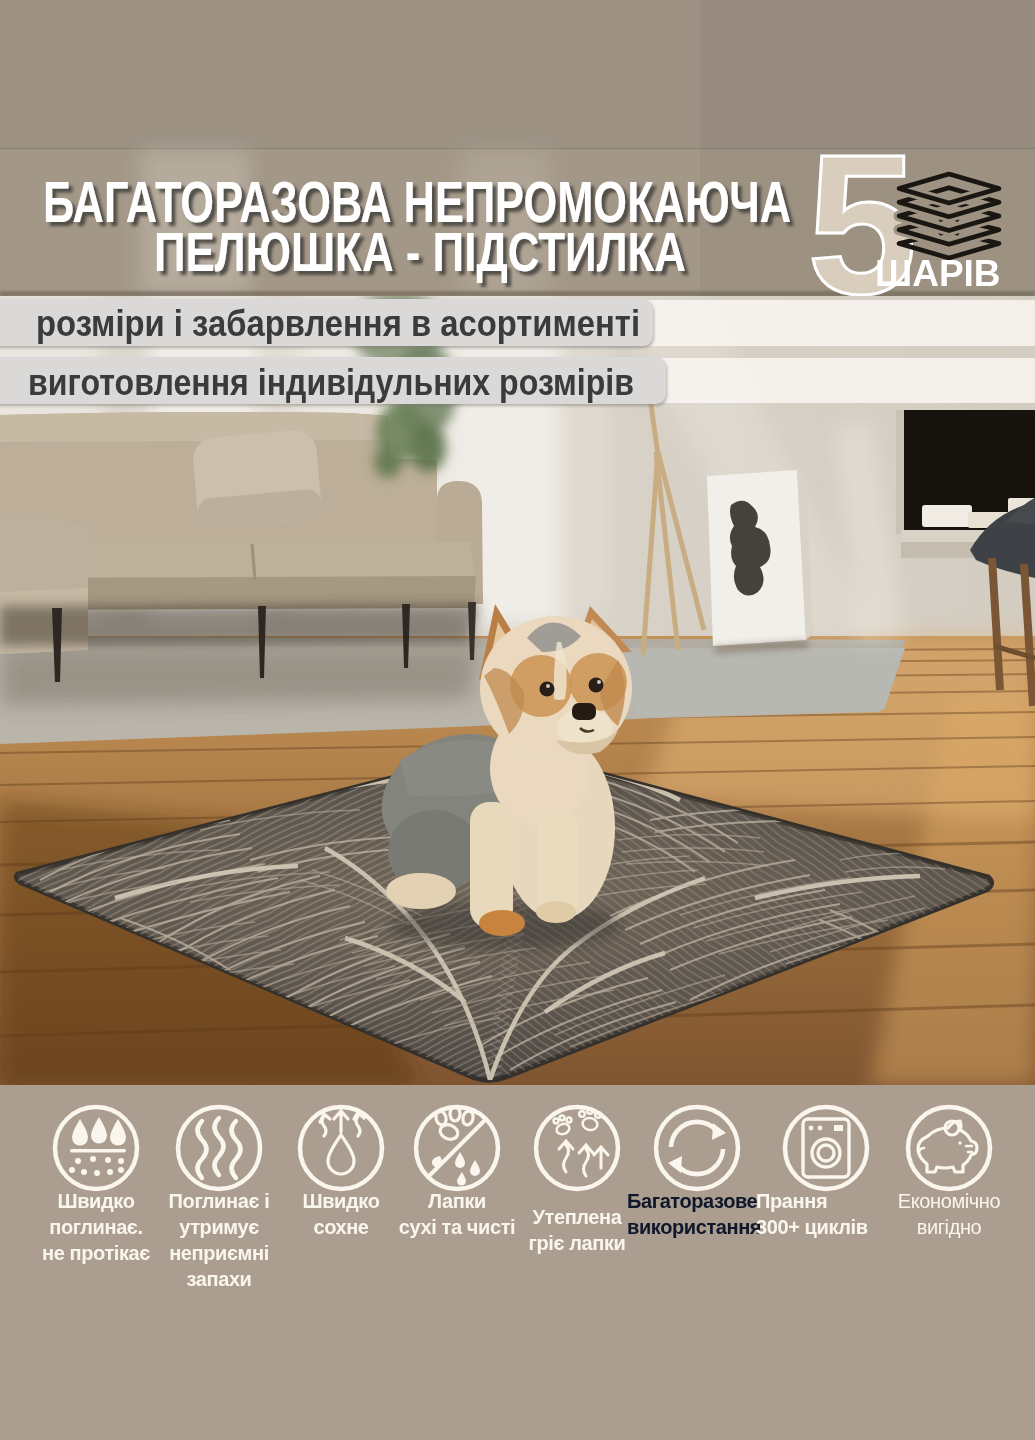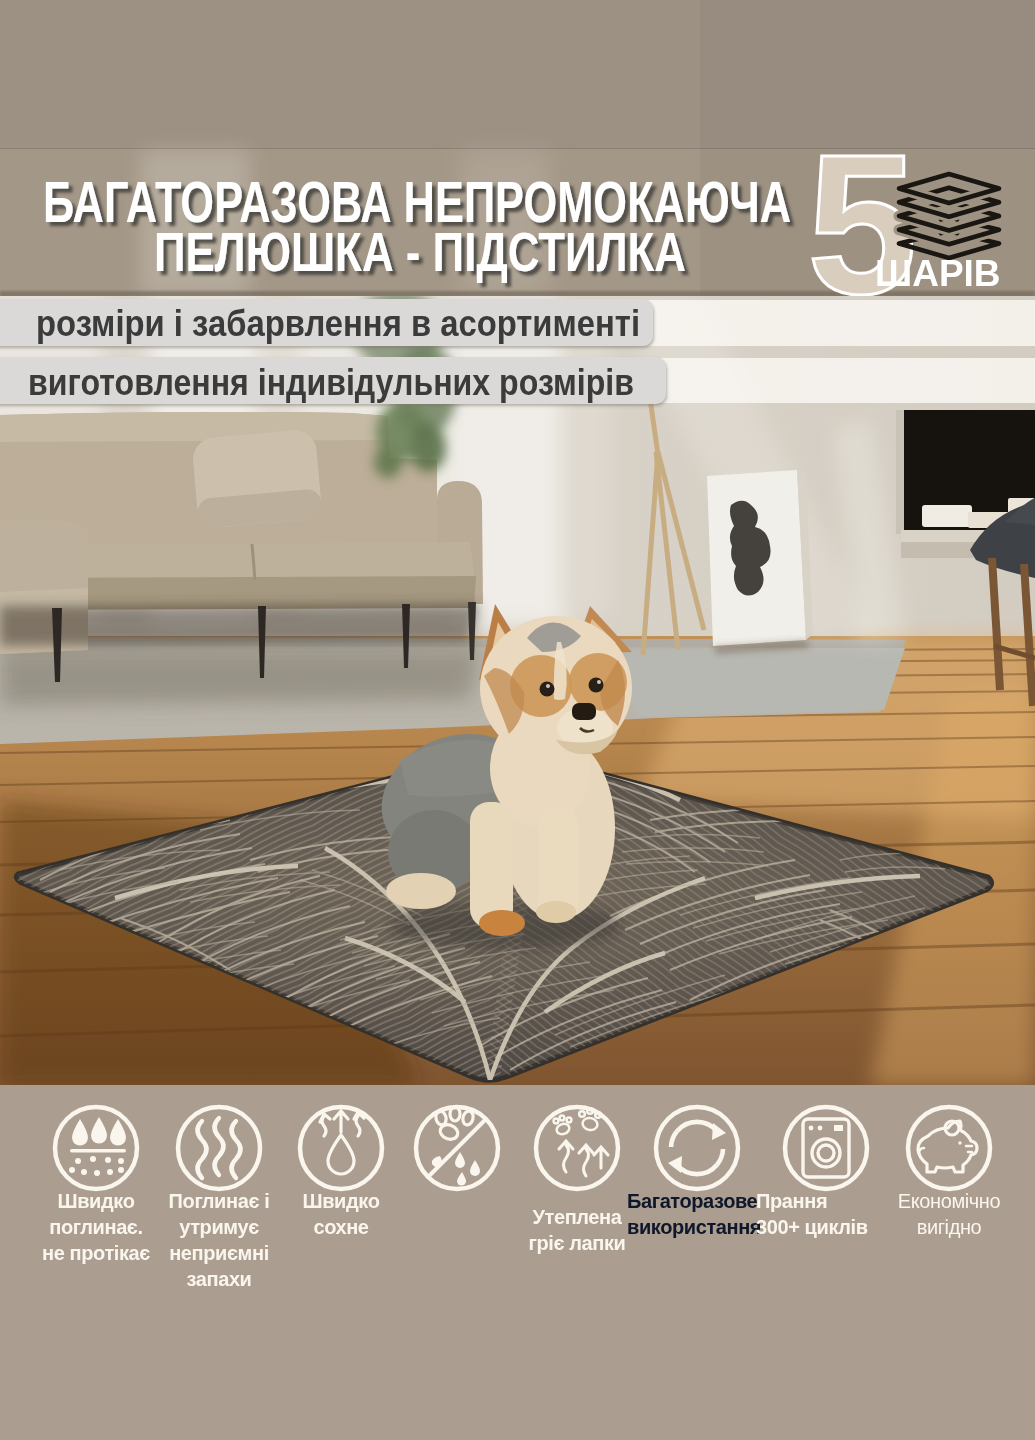--- a/index.html
+++ b/index.html
@@ -440,20 +440,21 @@
 <path d="M924 1148 q-5 0 -5 5" stroke-width="2.6"></path>
 </g>
 </svg>
 
 <div class="abs" style="left:26px;top:1188px;width:140px;text-align:center;color:#faf6ee;font-weight:bold;font-size:20px;letter-spacing:-0.4px;line-height:26px;white-space:nowrap;">Швидко<br>поглинає.<br>не протікає</div>
 
 <div class="abs" style="left:149px;top:1188px;width:140px;text-align:center;color:#faf6ee;font-weight:bold;font-size:20px;letter-spacing:-0.4px;line-height:26px;white-space:nowrap;">Поглинає і<br>утримує<br>неприємні<br>запахи</div>
 
 <div class="abs" style="left:271px;top:1188px;width:140px;text-align:center;color:#faf6ee;font-weight:bold;font-size:20px;letter-spacing:-0.4px;line-height:26px;white-space:nowrap;">Швидко<br>сохне</div>
 
+<div class="abs" style="left:387px;top:1188px;width:140px;text-align:center;color:#faf6ee;font-weight:bold;font-size:20px;letter-spacing:-0.4px;line-height:26px;white-space:nowrap;">Лапки<br>сухі та чисті</div>
 
 <div class="abs" style="left:507px;top:1204px;width:140px;text-align:center;color:#faf6ee;font-weight:bold;font-size:20px;letter-spacing:-0.4px;line-height:26px;white-space:nowrap;">Утеплена<br>гріє лапки</div>
 
 <div class="abs" style="left:627px;top:1188px;width:140px;text-align:left;color:#0f172a;font-weight:bold;font-size:20px;letter-spacing:-0.4px;line-height:26px;white-space:nowrap;">Багаторазове<br>використання</div>
 
 <div class="abs" style="left:756px;top:1188px;width:140px;text-align:left;color:#faf6ee;font-weight:bold;font-size:20px;letter-spacing:-0.4px;line-height:26px;white-space:nowrap;">Прання<br>300+ циклів</div>
 
 <div class="abs" style="left:879px;top:1188px;width:140px;text-align:center;color:#faf6ee;font-weight:normal;font-size:20px;letter-spacing:-0.4px;line-height:26px;white-space:nowrap;">Економічно<br>вигідно</div>
 
 </div>

